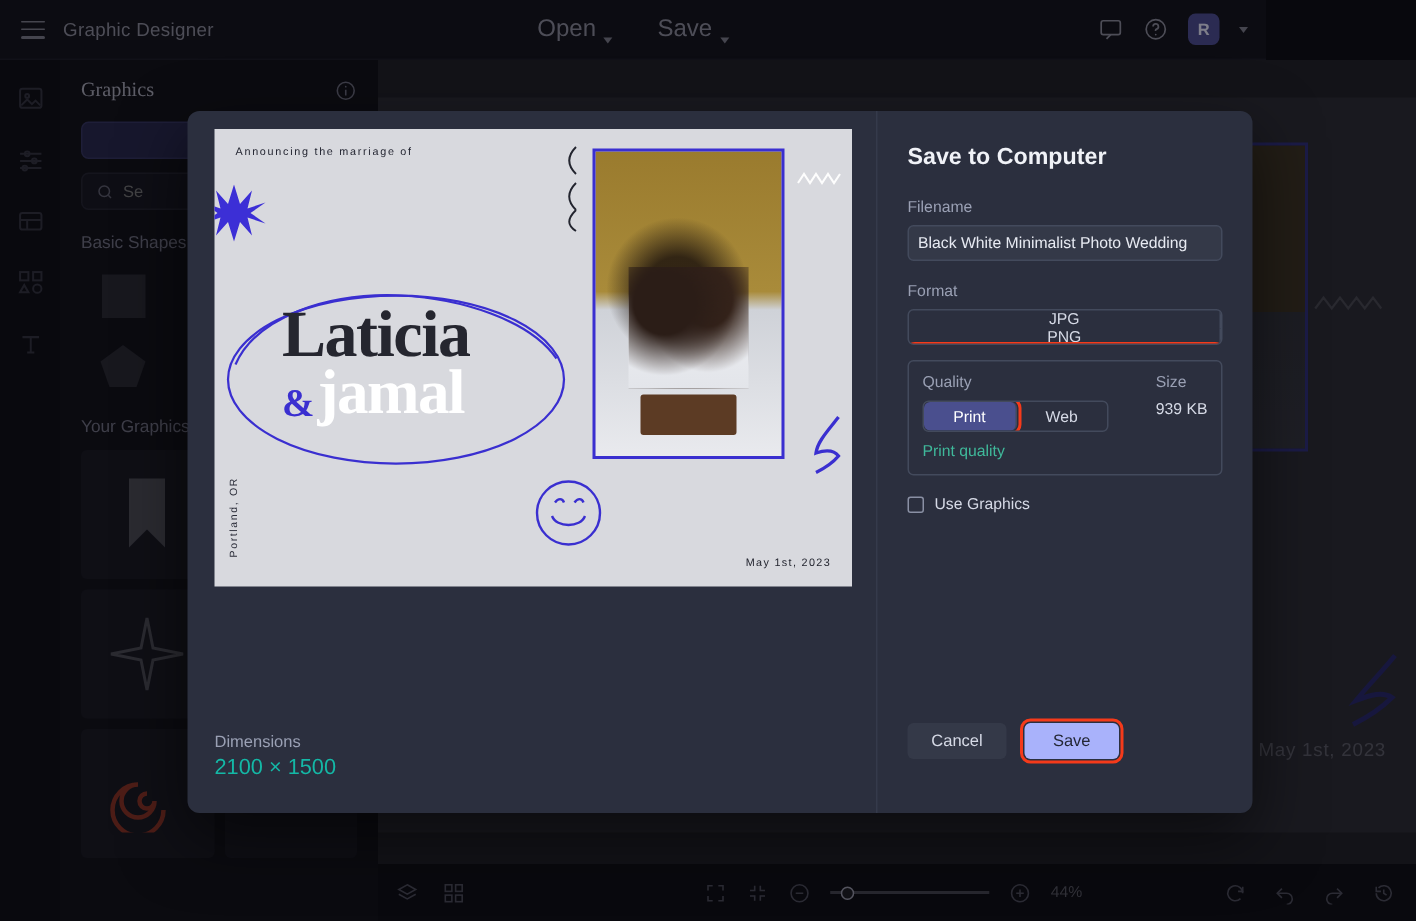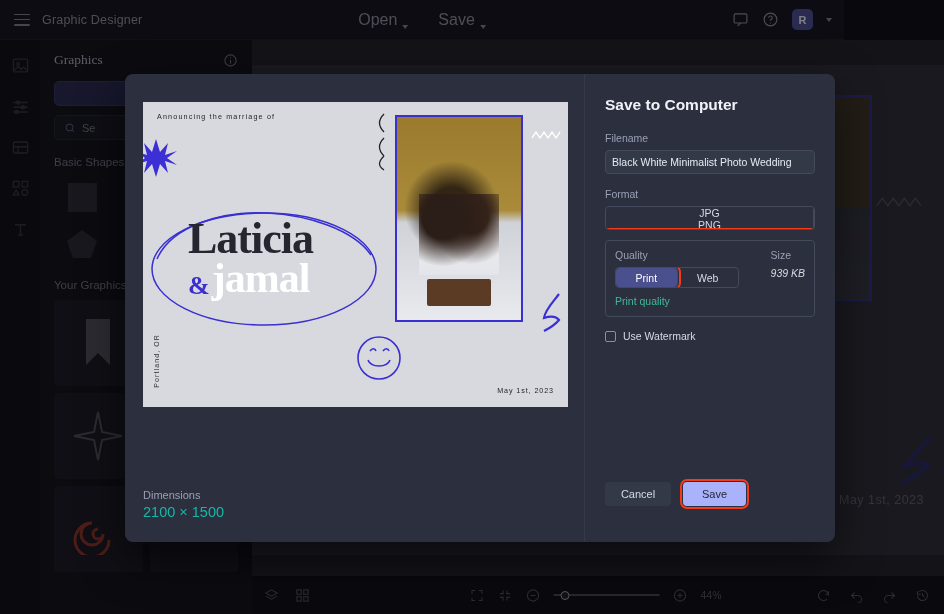--- a/index.html
+++ b/index.html
@@ -92,21 +92,21 @@
   .slider .knob { position: absolute; left: 7px; width: 9px; height: 9px; border-radius: 50%;
     border: 1.6px solid #9a9aaa; background: #1c1c22; }
   .zoom-label { font-size: 10.5px; color: #55555f; min-width: 26px; }
 
   
   .scrim { position: absolute; left: 0; top: 0; width: 944px; height: 614px;
     background: rgba(6,6,10,.46); }
   .modal { position: absolute; left: 125px; top: 74px; width: 710px; height: 468px;
     background: #2b2f3e; border-radius: 8px; display: flex;
     box-shadow: 0 16px 44px rgba(0,0,0,.55); overflow: hidden; }
-  .preview-pane { width: 460px; padding: 28px 18px; position: relative;
+  .preview-pane { width: 460px; padding: 12px 18px; position: relative;
     border-right: 1px solid #353a4b; }
   .dims { position: absolute; left: 18px; bottom: 22px; }
   .dims-lbl { font-size: 11px; color: #9aa0b4; margin-bottom: 3px; }
   .dims-val { font-size: 14.5px; color: #14b8a6; }
 
   
   .card { position: relative; width: 425px; height: 305px; background: #d8d9de; overflow: hidden; }
   .ann { position: absolute; left: 14px; top: 10px; font-size: 7.2px; color: #232531;
     letter-spacing: 1.15px; font-family: "Liberation Sans", sans-serif; }
   .burst { position: absolute; left: -10px; top: 37px; width: 46px; height: 46px; color: #3c2fd6; }
@@ -153,21 +153,21 @@
   .qual-box { border: 1px solid #434a5c; border-radius: 4px; padding: 8px 9px 9px 9px;
     margin-top: 10px; }
   .qual-row { display: flex; gap: 12px; }
   .qual-left { flex: 1; }
   .seg-sm { display: flex; border: 1px solid #434a5c; border-radius: 4px; overflow: hidden;
     height: 21px; width: 124px; }
   .seg-sm div { flex: 1; display: flex; align-items: center; justify-content: center;
     font-size: 10.5px; color: #d6dae6; cursor: pointer; border-right: 1px solid #434a5c; }
   .seg-sm div:last-child { border-right: 0; }
   .seg-sm div.on { background: #4a4f8e; color: #fff; }
-  .size-val { font-size: 10.5px; color: #d6dae6; margin-top: 2px; font-style: italic; }
+  .size-val { font-size: 10.5px; color: #d6dae6; margin-top: 2px; }
   .qnote { font-size: 10.5px; color: #3fb89a; margin-top: 7px; }
   .wmark { display: flex; align-items: center; gap: 7px; margin-top: 13px; }
   .chk { width: 11px; height: 11px; border: 1.4px solid #7b melt; }
   .chk { width: 11px; height: 11px; border: 1.4px solid #8a90a4; border-radius: 2px; cursor: pointer; }
   .wmark span { font-size: 10.5px; color: #d6dae6; }
   .actions { position: absolute; left: 20px; bottom: 36px; display: flex; gap: 12px; align-items: center; }
   .btn-cancel { width: 66px; height: 24px; background: #343948; border-radius: 4px;
     color: #d6dae6; font-size: 11px; display: flex; align-items: center;
     justify-content: center; cursor: pointer; }
   .btn-save { width: 63px; height: 24px; background: #a9b2fb; border-radius: 4px;
@@ -466,21 +466,21 @@
           <div>
             <div class="fld-lbl">Size</div>
             <div class="size-val">939 KB</div>
           </div>
         </div>
         <div class="qnote">Print quality</div>
       </div>
 
       <div class="wmark">
         <div class="chk"></div>
-        <span>Use Watermark</span>
+        <span>Use Graphics</span>
       </div>
 
       <div class="actions">
         <div class="btn-cancel">Cancel</div>
         <div class="btn-save hl">Save</div>
       </div>
     </div>
   </div>
 
 </div>

